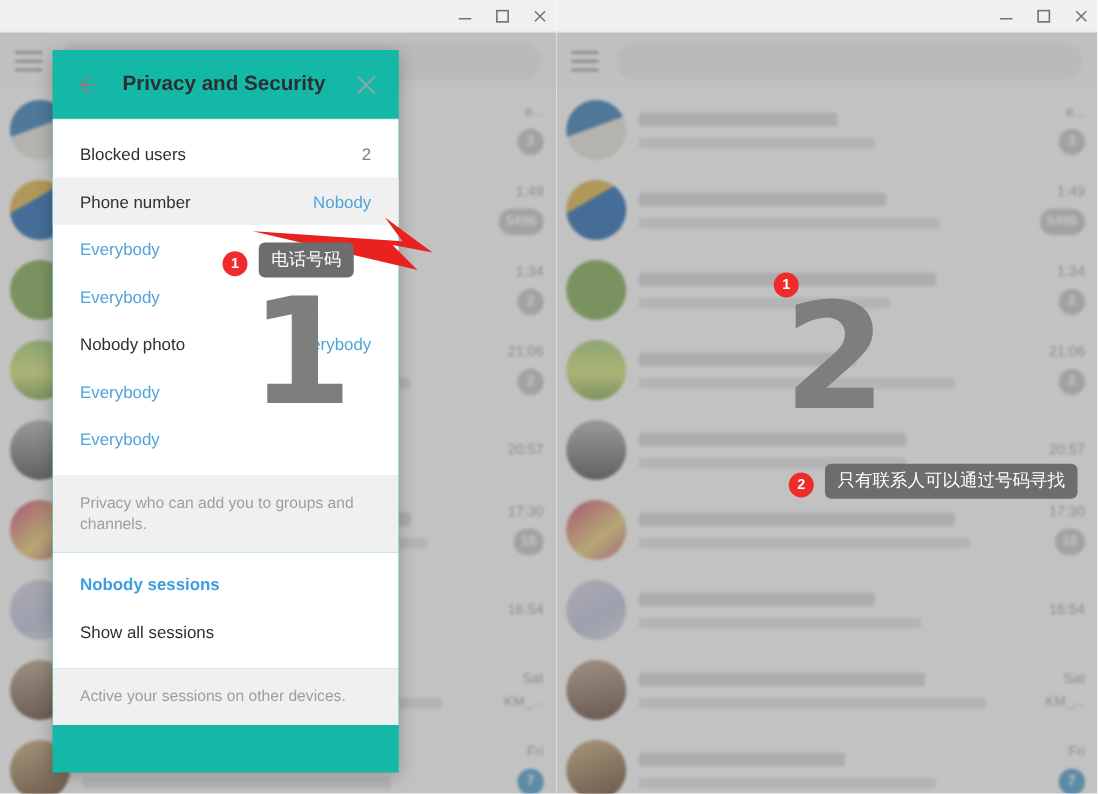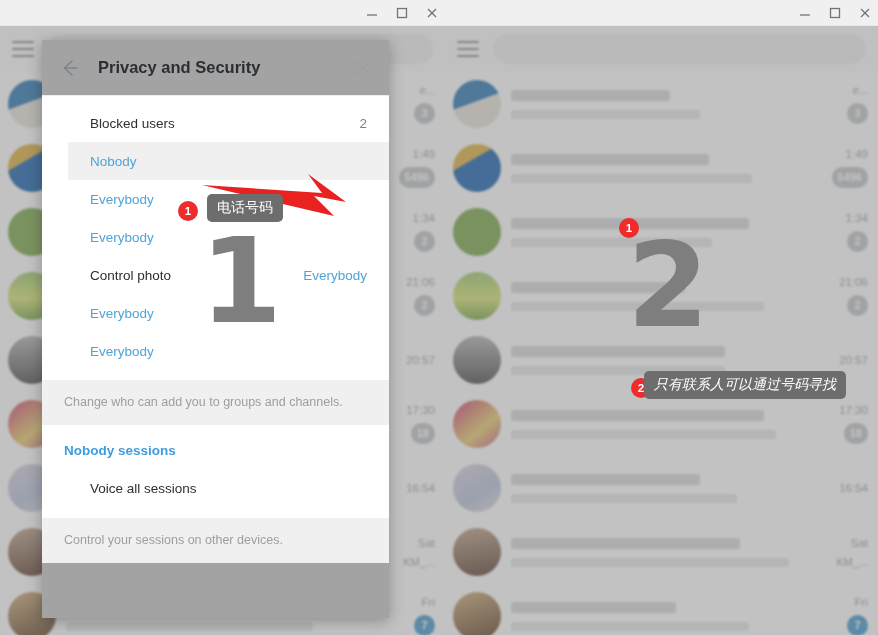--- a/index.html
+++ b/index.html
@@ -38,31 +38,31 @@
   .rtime { font-size:11.5px; color:#a2a8ac; }
   .badge { min-width:21px; height:21px; padding:0 6px; border-radius:11px; background:#c4c9cc;
      color:#fff; font-size:11px; line-height:21px; text-align:center; font-weight:600; }
   .badge.blue { background:#46a2d9; }
   .prevtext { font-size:11px; color:#a2a8ac; }
 
   
   .dim { position:absolute; top:26px; left:0; right:0; bottom:0; background:rgba(110,110,110,.42); }
 
   
-  .dlgL { position:absolute; left:42px; top:40px; width:347px; height:578px;
-     background:#a3a3a3; box-shadow:0 3px 14px rgba(0,0,0,.28); overflow:hidden; }
+  .dlgL { position:absolute; left:42px; top:40px; width:277px; height:578px;
+     background:#14b8a6; box-shadow:0 3px 14px rgba(0,0,0,.28); overflow:hidden; }
   .dlgL-head { height:56px; display:flex; align-items:center; padding:0 16px 0 14px;
      border-bottom:1px solid #ececec; }
   .back-ic { width:26px; height:26px; flex:none; color:#7d8489; }
   .dlgL-title { flex:1; margin-left:16px; font-size:16.5px; font-weight:600; color:#2b2f33; }
   .close-ic { width:20px; height:20px; color:#9aa0a4; flex:none; }
 
   .sec { background:#fff; padding:8px 0 10px; }
   .sec-h { font-size:13.5px; color:#3c9ede; font-weight:600; padding:10px 22px 12px; }
-  .li { height:38px; display:flex; align-items:center; padding:0 22px; font-size:13.5px; color:#2c3034;margin-left:26px; }
+  .li { height:38px; display:flex; align-items:center; padding:0 22px; font-size:13.5px; color:#2c3034; }
   .li .lbl { flex:1; }
   .li .val { color:#4ea4d8; font-size:13.5px; }
   .li .val.grey { color:#7b8084; }
   .li.hl { background:#f0f0f0; }
   .note { background:#f0f0f0; color:#9a9fa3; font-size:12.5px; padding:14px 22px; line-height:1.35; }
 
   
   .ovl { position:absolute; pointer-events:none; }
   .wm { position:absolute; font-size:118px; font-weight:800; color:#7e7e7e;
      font-family:"DejaVu Sans",sans-serif; line-height:.8; }
@@ -232,49 +232,50 @@
         </div>
       </div>
 
       <div class="sec">
         <div id="privacy-items">
             <div class="li">
               <span class="lbl">Blocked users</span>
               <span class="val grey">2</span>
             </div>
             <div class="li hl">
+              <span class="lbl">Phone number</span>
               <span class="val">Nobody</span>
             </div>
             <div class="li">
               <span class="val">Everybody</span>
             </div>
             <div class="li">
               <span class="val">Everybody</span>
             </div>
             <div class="li">
-              <span class="lbl">Control photo</span>
+              <span class="lbl">Nobody photo</span>
               <span class="val">Everybody</span>
             </div>
             <div class="li">
               <span class="val">Everybody</span>
             </div>
             <div class="li">
               <span class="val">Everybody</span>
             </div>
           </div>
       </div>
-      <div class="note">Change who can add you to groups and channels.</div>
+      <div class="note">Privacy who can add you to groups and channels.</div>
 
       <div class="sec">
         <div class="sec-h">Nobody sessions</div>
         <div class="li">
-          <span class="lbl">Voice all sessions</span>
-        </div>
-      </div>
-      <div class="note">Control your sessions on other devices.</div>
+          <span class="lbl">Show all sessions</span>
+        </div>
+      </div>
+      <div class="note">Active your sessions on other devices.</div>
     </div>
 
     <div class="ovl" style="top:26px;left:0;right:0;bottom:0;">
       <div class="wm" style="left:200px; top:208px;">1</div>
       <svg class="arrow" style="left:196px; top:128px;" width="160" height="70">
         <polygon points="6,31 138,62 118,42 150,48 112,20 126,39" fill="#e8231f"></polygon>
       </svg>
       <div class="numdot" style="left:178px; top:175px;">1</div>
       <div class="tip" style="left:207px; top:168px;">电话号码</div>
     </div>
@@ -412,17 +413,17 @@
           </div>
         </div>
     </div>
 
     <div class="dim"></div>
 
     <div class="ovl" style="top:26px;left:0;right:0;bottom:0;">
       <div class="wm" style="left:182px; top:212px;">2</div>
       <div class="numdot" style="left:174px; top:192px;">1</div>
       <div class="numdot" style="left:186px; top:352px;">2</div>
-      <div class="tip" style="left:199px; top:345px;font-style:italic;">只有联系人可以通过号码寻找</div>
+      <div class="tip" style="left:215px; top:345px;">只有联系人可以通过号码寻找</div>
     </div>
   </div>
 
 </div>
 
 </body></html>

